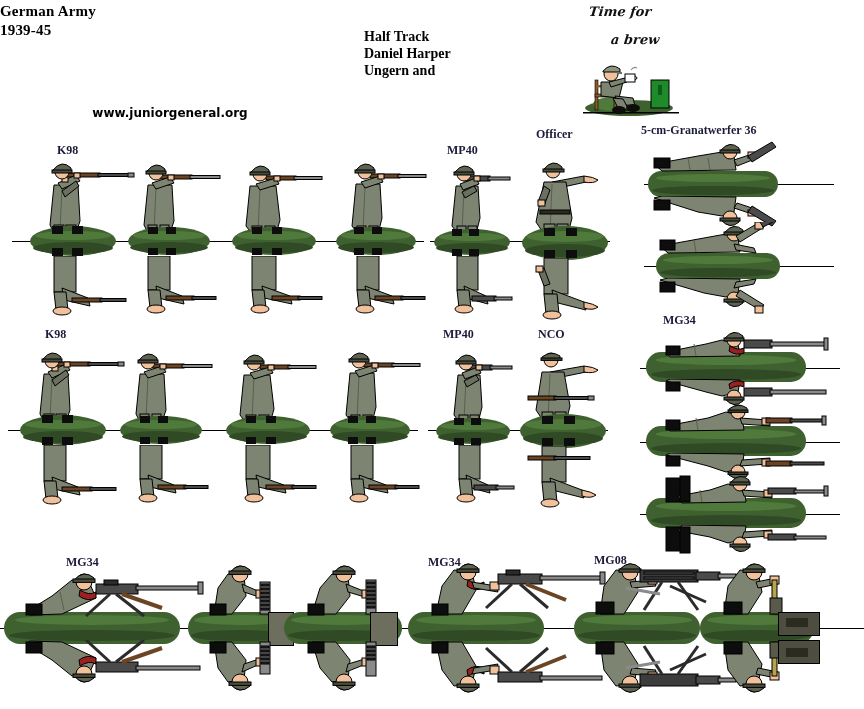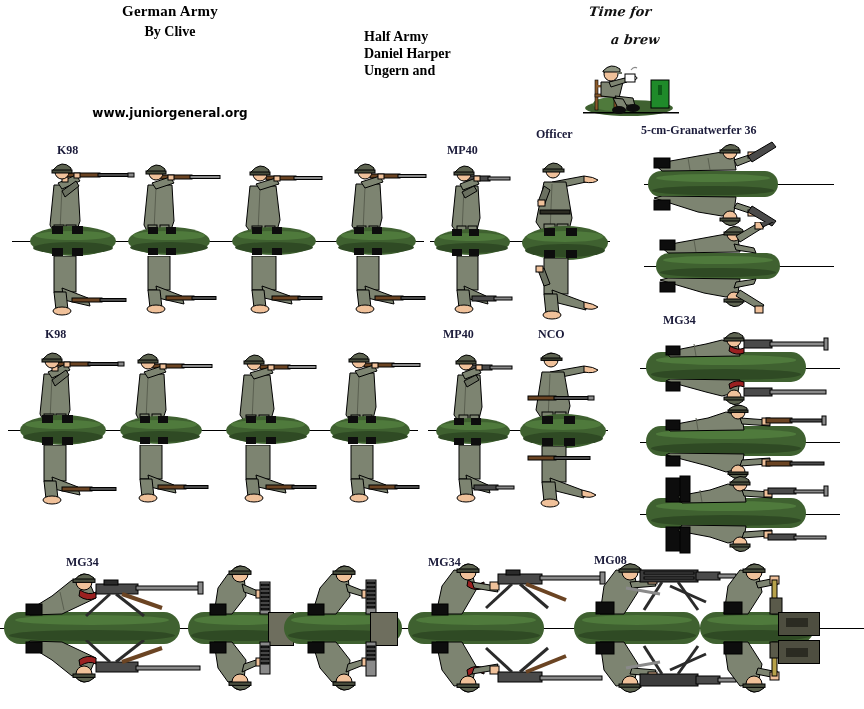--- a/index.html
+++ b/index.html
@@ -1,21 +1,21 @@
 <!DOCTYPE html>
 <html><head>
 <meta charset="utf-8">
 <title>German Army 1939-45 Dismounted Motorcycle Troops</title>
 <style>
   html,body{margin:0;padding:0;background:#ffffff;}
   body{width:864px;height:709px;position:relative;overflow:hidden;
        font-family:"Liberation Serif",serif;color:#000;}
 
   
-  #title-block{position:absolute;left:0;top:2px;width:340px;text-align:center;}
+  #title-block{position:absolute;left:0;top:2px;width:340px;text-align:left;}
   #title-block .tline{font-weight:bold;font-size:15px;line-height:19px;letter-spacing:.2px;}
   #title-block .tline.wide{font-size:15px;}
   #title-block .byline{font-weight:bold;font-size:14px;line-height:19px;margin-top:1px;}
   #site-url{position:absolute;left:0;top:106px;width:340px;text-align:center;
             font-family:"DejaVu Sans",sans-serif;font-weight:bold;font-size:12px;}
 
   #thanks-block{position:absolute;left:364px;top:28px;width:200px;}
   #thanks-block div{font-weight:bold;font-size:14px;line-height:17px;}
 
   
@@ -39,26 +39,26 @@
   .base .bdk{position:absolute;left:3%;top:52%;width:94%;height:40%;
              background:#2f4a24;border-radius:50%;}
   .px{position:absolute;}
   .boot{background:#0d0d0d;}
 </style>
 </head>
 <body>
 
 <div id="title-block">
   <div class="tline">German Army</div>
-  <div class="byline">By Clive</div>
+  <div class="tline">1939-45</div>
 </div>
 <div id="site-url">www.juniorgeneral.org</div>
 
 <div id="thanks-block">
-  <div>Half Army</div>
+  <div>Half Track</div>
   <div>Daniel Harper</div>
   <div>Ungern  and</div>
 </div>
 
 <div id="brew-vignette">
   <div class="brewtxt bt1">Time for</div>
   <div class="brewtxt bt2">a brew</div>
   <svg width="120" height="66" viewBox="0 0 120 66" style="position:absolute;left:0;top:52px">
 
     <ellipse cx="54" cy="56" rx="44" ry="8" fill="#3f6130"></ellipse>

